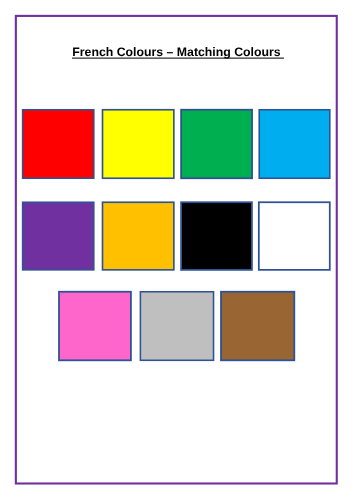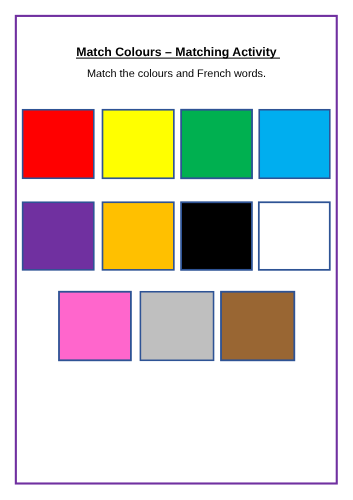--- a/index.html
+++ b/index.html
@@ -47,17 +47,16 @@
         <rect x="181.1" y="202.25" width="70.8" height="67.6" fill="#000000" stroke="#2E5395" stroke-width="1.8"></rect>
         <rect x="258.83" y="202.25" width="70.95" height="67.6" fill="#FFFFFF" stroke="#2E5395" stroke-width="1.75"></rect>
       </g>
       <g>
         <rect x="59" y="291.75" width="71.9" height="68.55" fill="#FF66CC" stroke="#2E5395" stroke-width="1.8"></rect>
         <rect x="140.4" y="291.75" width="73.15" height="68.55" fill="#BFBFBF" stroke="#2E5395" stroke-width="1.55"></rect>
         <rect x="221" y="291.75" width="73.3" height="68.55" fill="#996633" stroke="#2E5395" stroke-width="1.8"></rect>
       </g>
     </svg>
 
-  <div id="title" style="top: 45px; left: 1.7px; font-size: 12.3px; color: rgb(0, 0, 0); font-weight: bold;"><span id="title-text"><span id="title-label">Match Colours – Matching Activity </span><span id="title-underline"></span></span></div>
+  <div id="title" style="top: 45px; left: 1.7px; font-size: 12.3px; color: rgb(0, 0, 0); font-weight: bold;"><span id="title-text"><span id="title-label">French Colours – Matching Colours </span><span id="title-underline"></span></span></div>
 
-  <div id="subtitle" style="top: 68.3px; left: 0px; font-size: 10.9px; color: rgb(0, 0, 0); font-weight: normal;">Match the colours and French words.</div>
 
 </div>
 
 </body></html>

